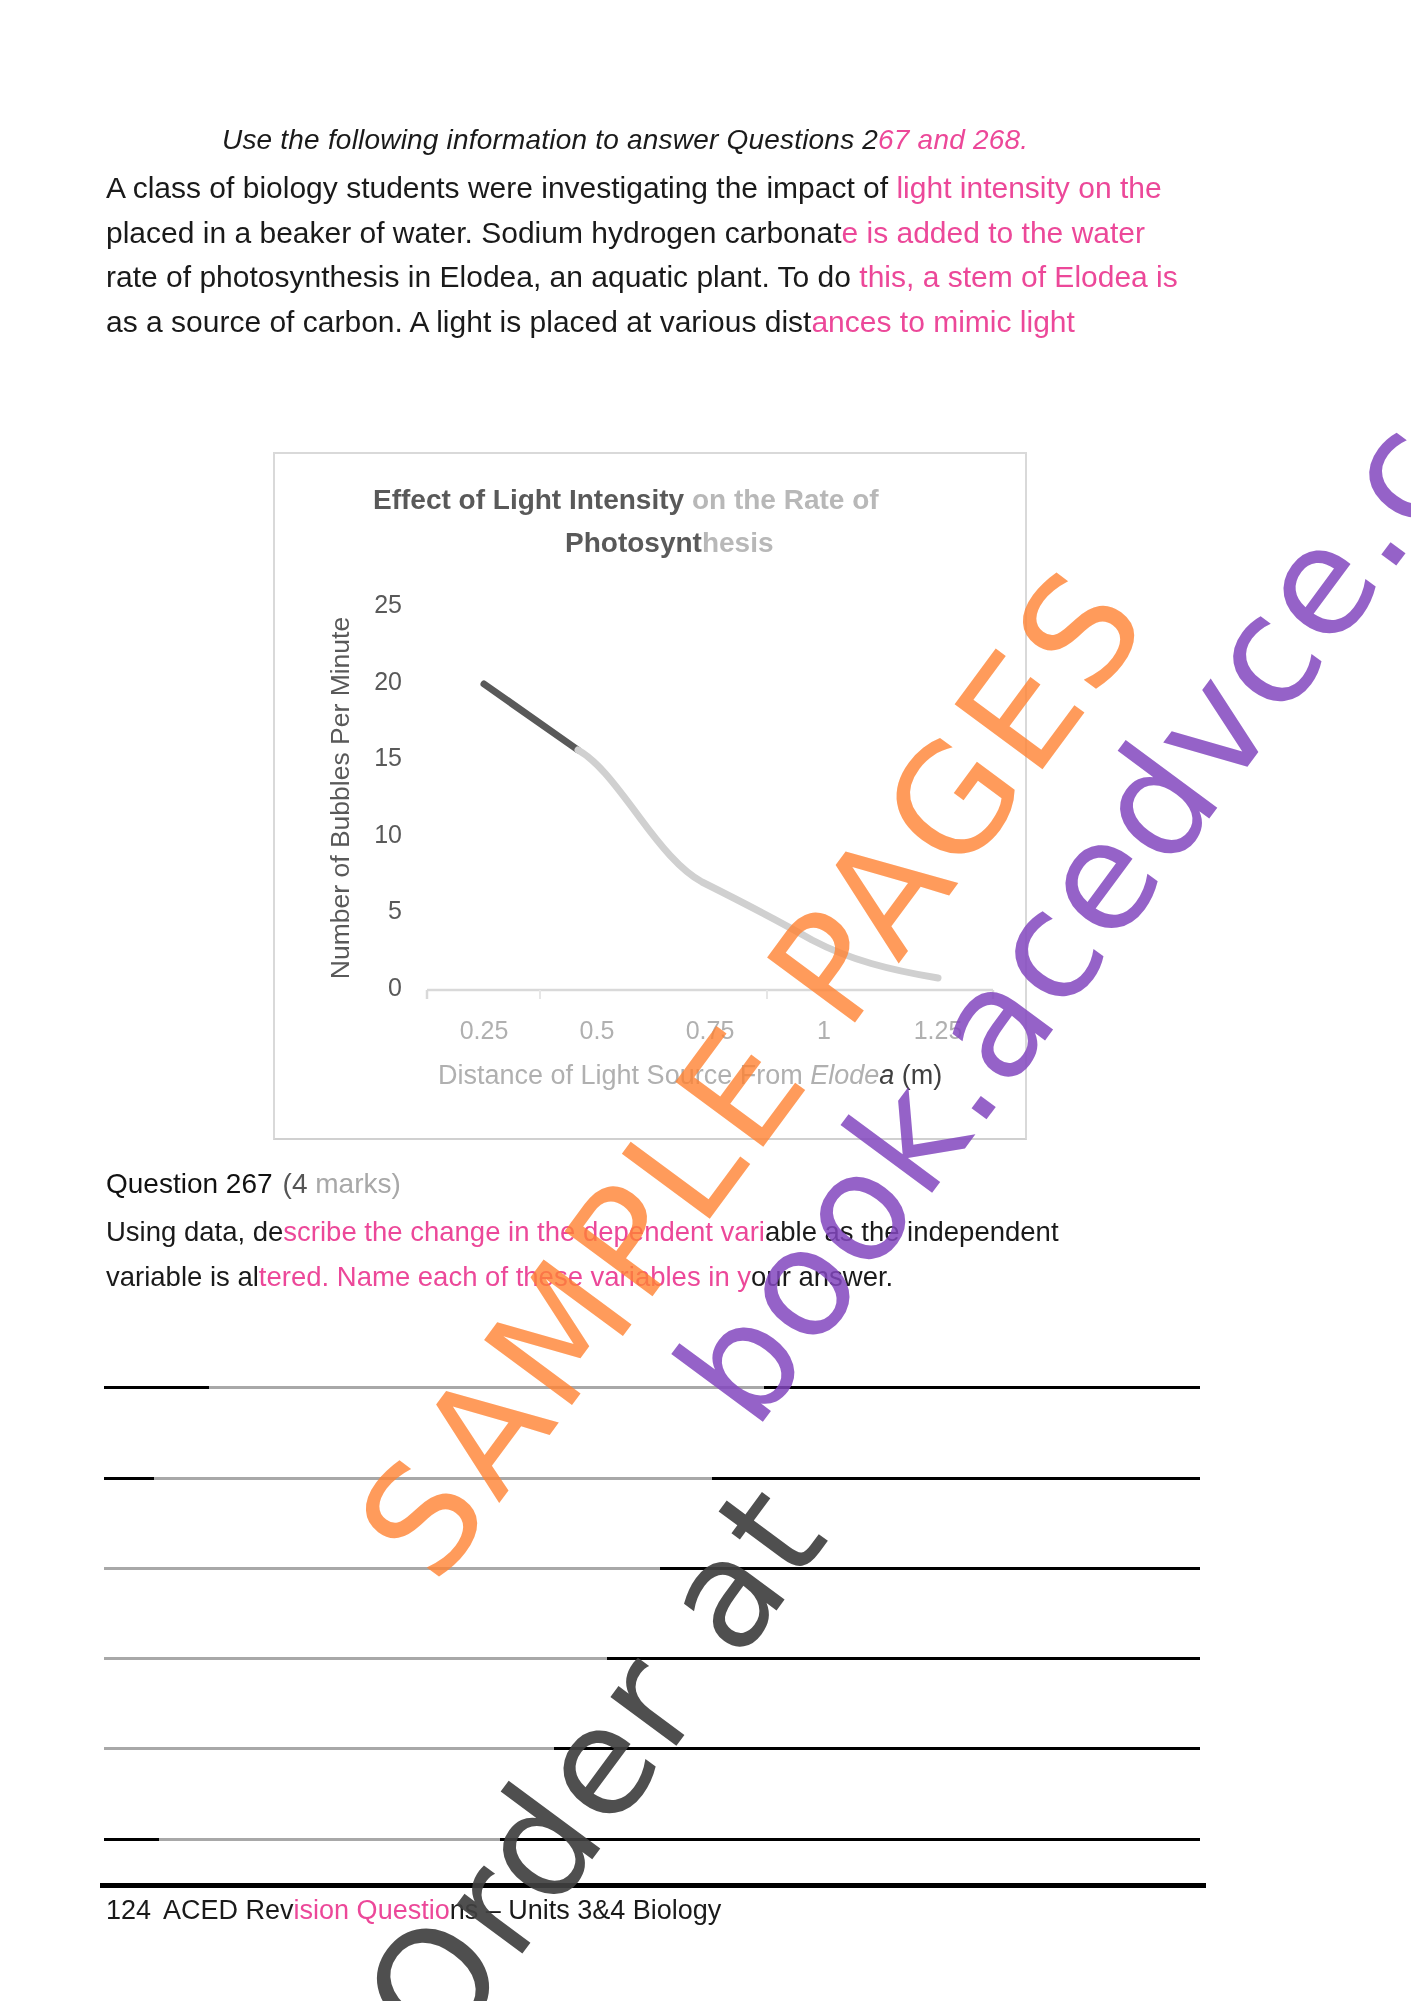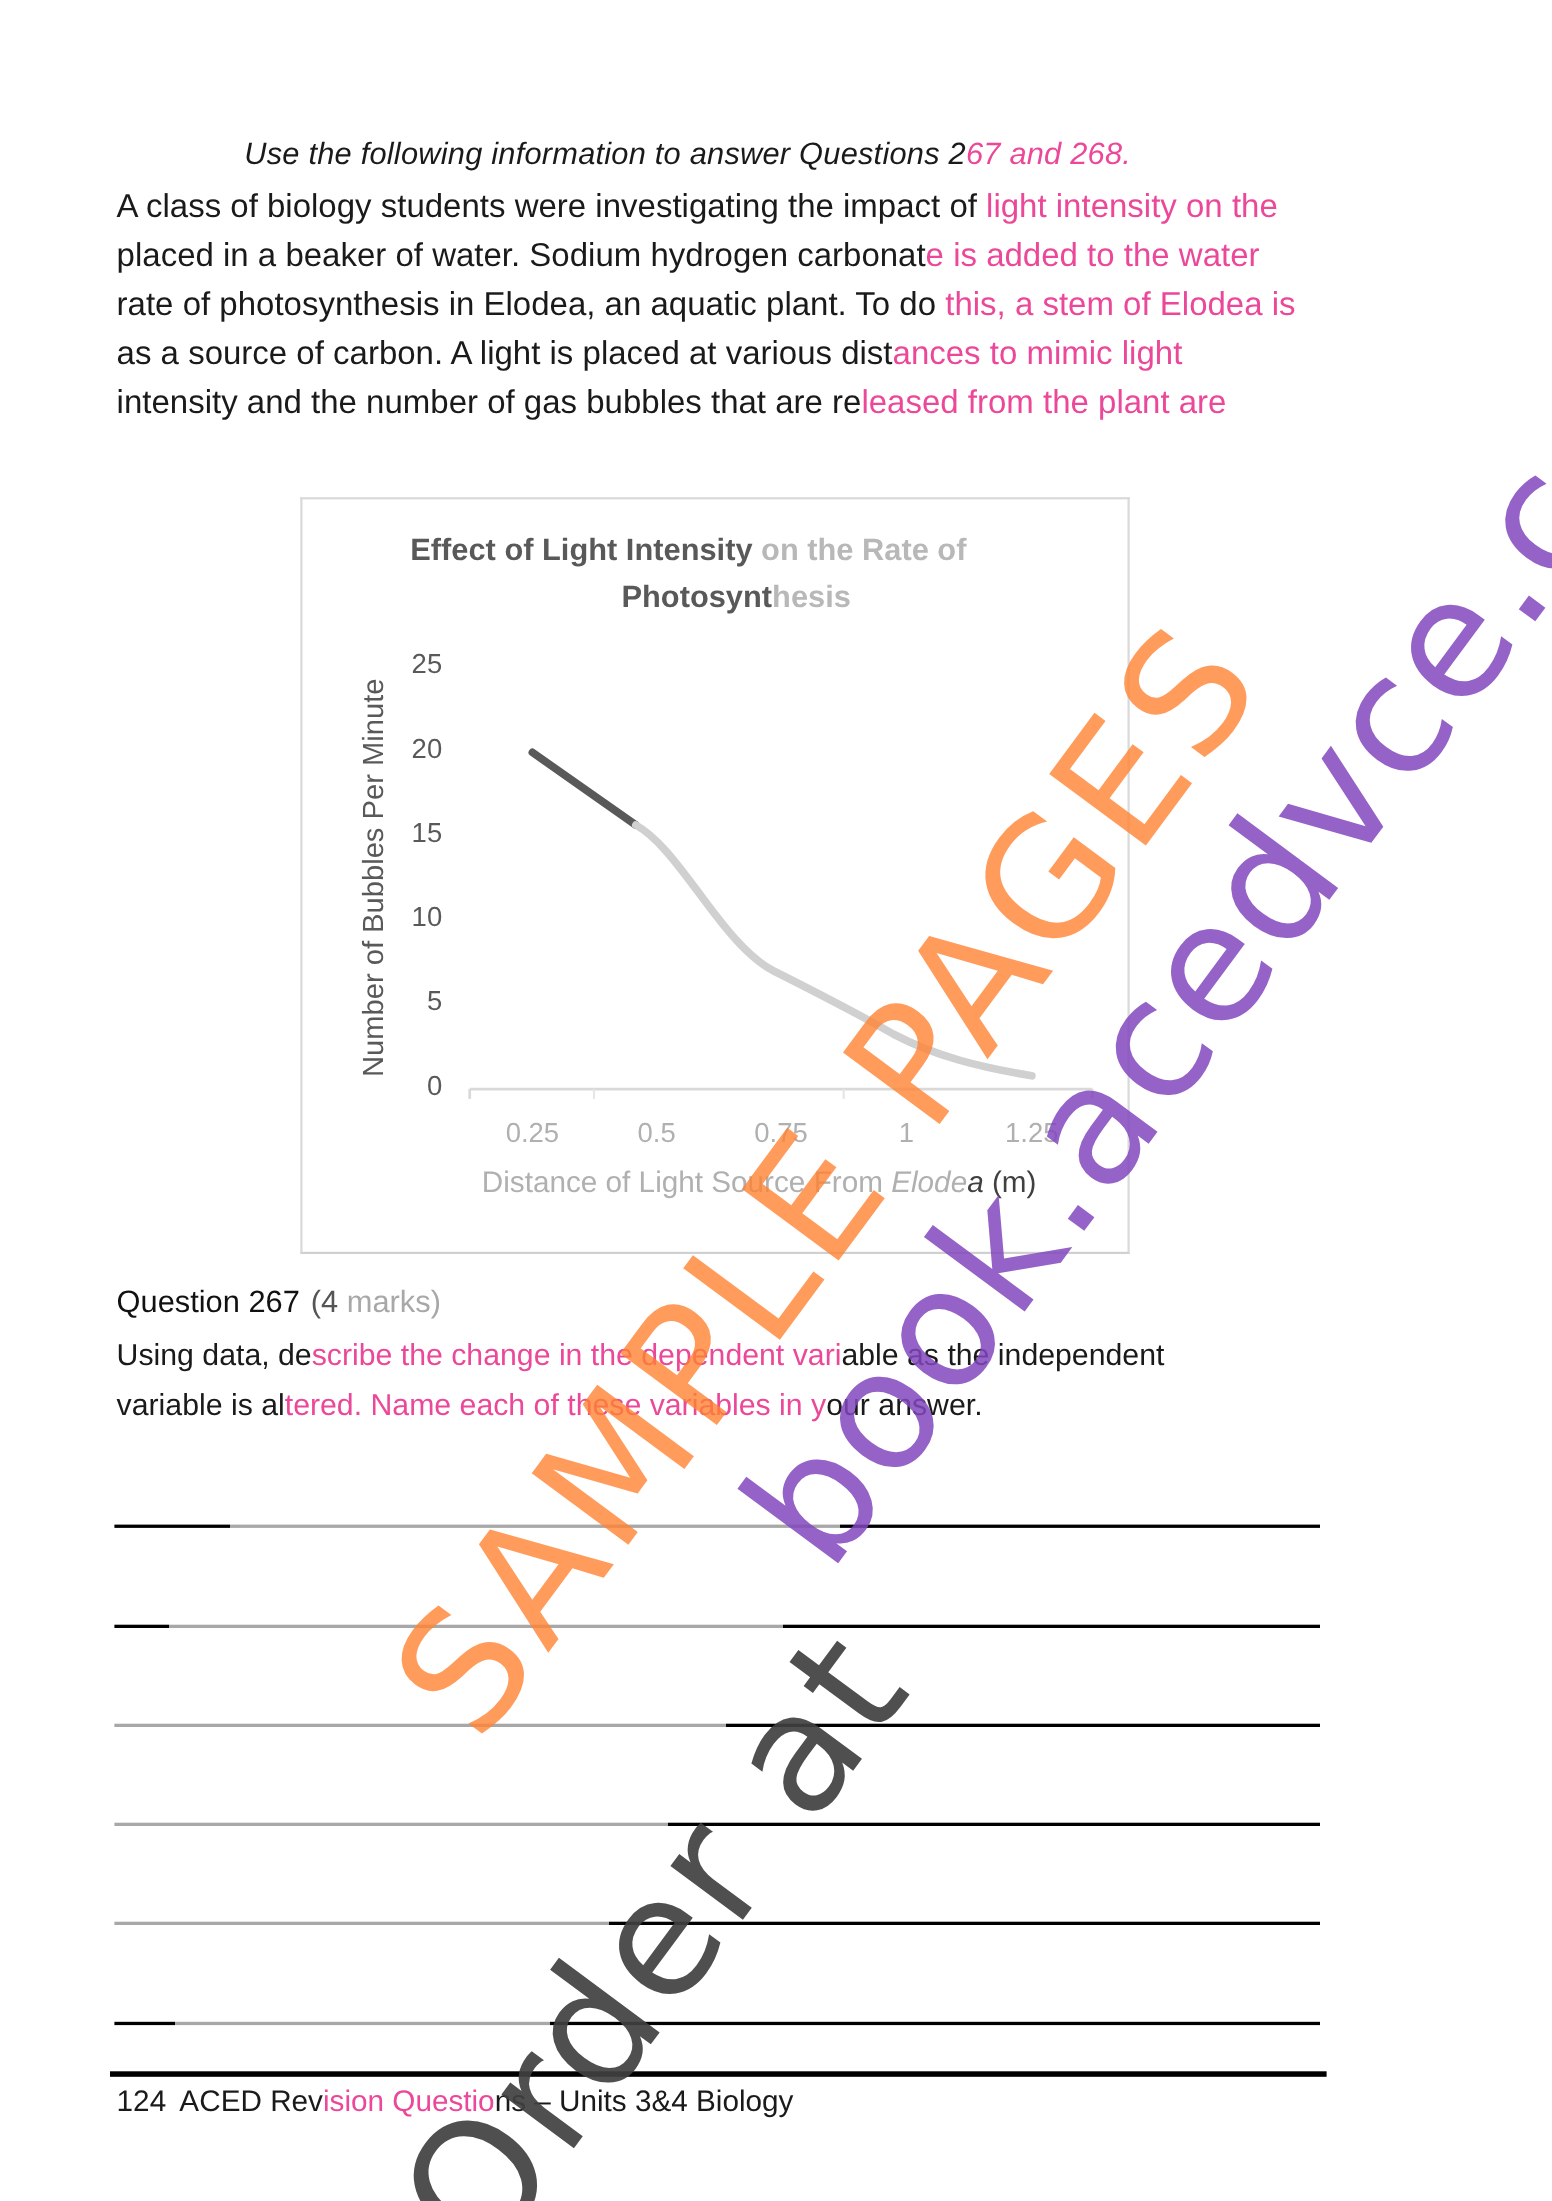--- a/index.html
+++ b/index.html
@@ -48,21 +48,20 @@
 
   <div class="intro">
     <span>Use the following information to answer Questions 2</span><span class="faint">67 and 268.</span>
   </div>
 
   <div class="para">
     <span class="ln"><span>A class of biology students were investigating the impact of </span><span class="faint">light intensity on the</span></span>
     <span class="ln"><span>placed in a beaker of water. Sodium hydrogen carbonat</span><span class="faint">e is added to the water</span></span>
     <span class="ln"><span>rate of photosynthesis in Elodea, an aquatic plant. To do </span><span class="faint">this, a stem of Elodea is</span></span>
     <span class="ln"><span>as a source of carbon. A light is placed at various dist</span><span class="faint">ances to mimic light</span></span>
-    <span class="ln"><span>intensity and the number of gas bubbles that are re</span><span class="faint">leased from the plant are</span></span>
   </div>
 
   <div class="chart-box"></div>
 
   <div class="chart-title">
     <span class="t1"><span>Effect of Light Intensity </span><span style="color:#b8b8b8">on the Rate of</span></span>
     <span class="t2"><span>Photosynt</span><span style="color:#b8b8b8">hesis</span></span>
   </div>
 
   <div class="ylabel">Number of Bubbles Per Minute</div>

